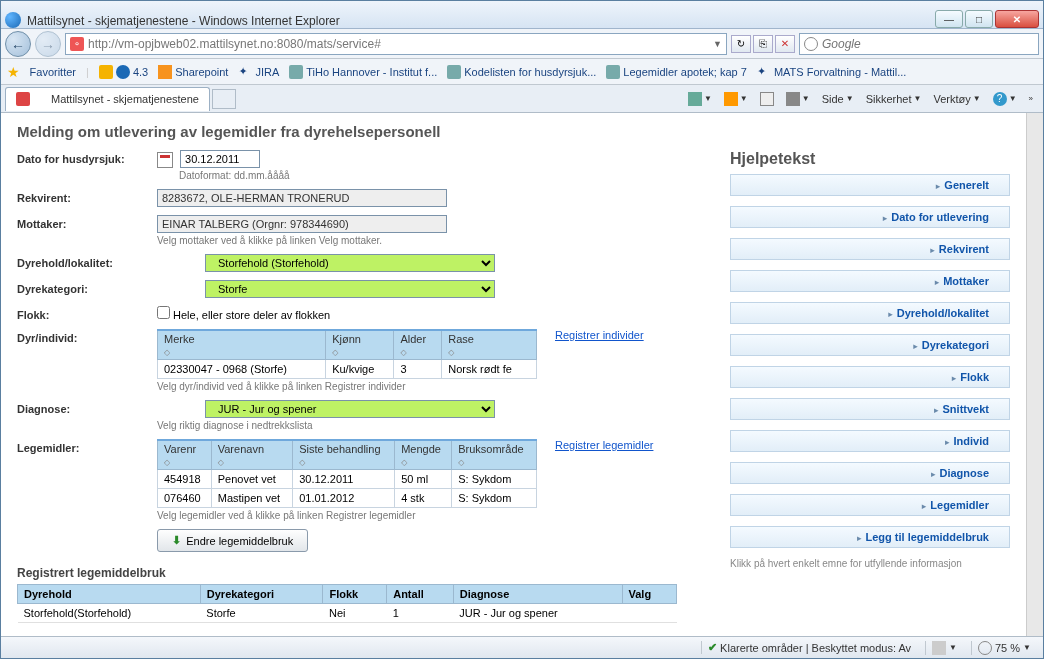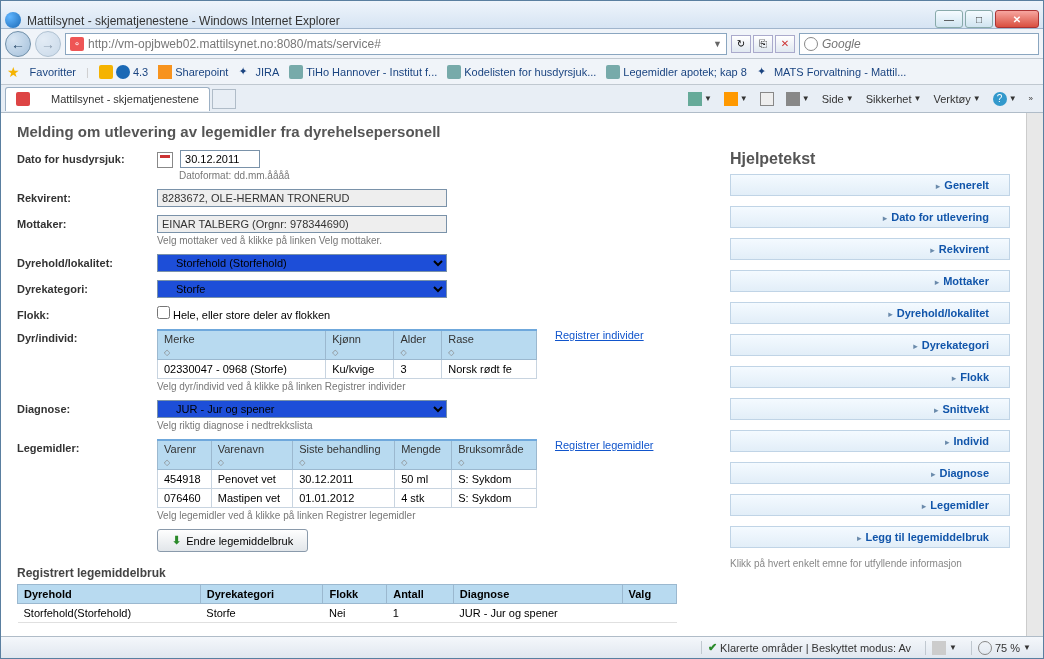--- a/index.html
+++ b/index.html
@@ -57,21 +57,21 @@
   .form-label{width:140px;font-weight:bold;font-size:11px;color:#333;padding-top:3px;}
   .form-field{flex:1;}
   
   .cal-icon{display:inline-block;width:16px;height:16px;background:#fff;border:1px solid #888;vertical-align:middle;margin-right:4px;position:relative;}
   .cal-icon::before{content:"";position:absolute;top:2px;left:2px;right:2px;height:3px;background:#c33;}
   
   .txt-input{border:1px solid #7a92a9;padding:2px 4px;font-size:11px;background:#fff;}
   .txt-input.ro{background:#eee;color:#333;width:290px;}
   .helper{font-size:10px;color:#777;margin-top:2px;}
   
-  select.sel{width:290px;border:1px solid #7a92a9;padding:1px 14px;font-size:11px;background:#1d4ed8;}
+  select.sel{width:290px;border:1px solid #7a92a9;padding:1px 8px;font-size:11px;background:#bef264;margin-left:48px;}
   
   .data-table{border-collapse:collapse;font-size:11px;min-width:380px;}
   .data-table th{background:#b8daf0;border:1px solid #9bb8cf;padding:2px 6px;text-align:left;font-weight:normal;color:#333;}
   .data-table th .sort{font-size:8px;color:#888;}
   .data-table td{border:1px solid #c8d4e0;padding:3px 6px;}
   .data-table .toprule td,.data-table .toprule th{border-top:2px solid #6fa8dc;}
   
   .link{color:#1155cc;text-decoration:underline;font-size:11px;}
   
   .btn{background:linear-gradient(#fefefe,#e2e6ea);border:1px solid #8a9aab;border-radius:3px;padding:4px 14px;font-size:11px;display:inline-flex;align-items:center;gap:5px;}
@@ -150,21 +150,21 @@
     <a>
         <span class="generic-icon"></span>
         <span>TiHo Hannover - Institut f...</span>
       </a>
     <a>
         <span class="generic-icon"></span>
         <span>Kodelisten for husdyrsjuk...</span>
       </a>
     <a>
         <span class="generic-icon"></span>
-        <span>Legemidler apotek; kap 8</span>
+        <span>Legemidler apotek; kap 7</span>
       </a>
     <a>
         <span style="width:14px;height:14px;">✦</span>
         <span>MATS Forvaltning - Mattil...</span>
       </a>
   </div>
 
   <div class="tabrow">
     <div class="tab">
       <span class="tab-icon"></span>

